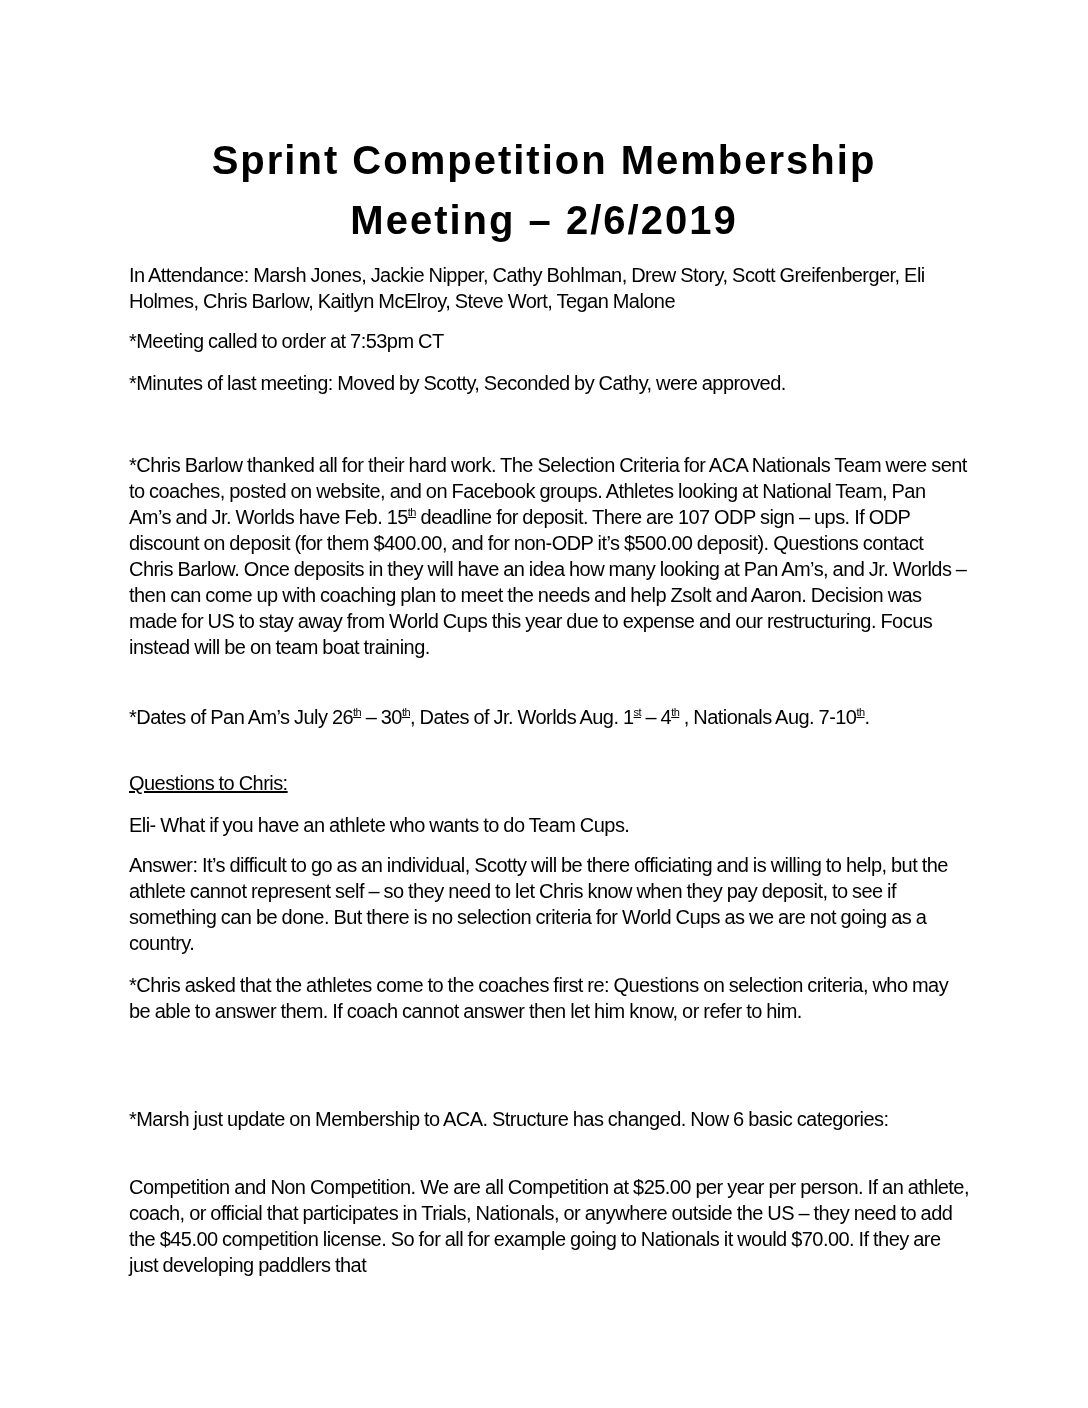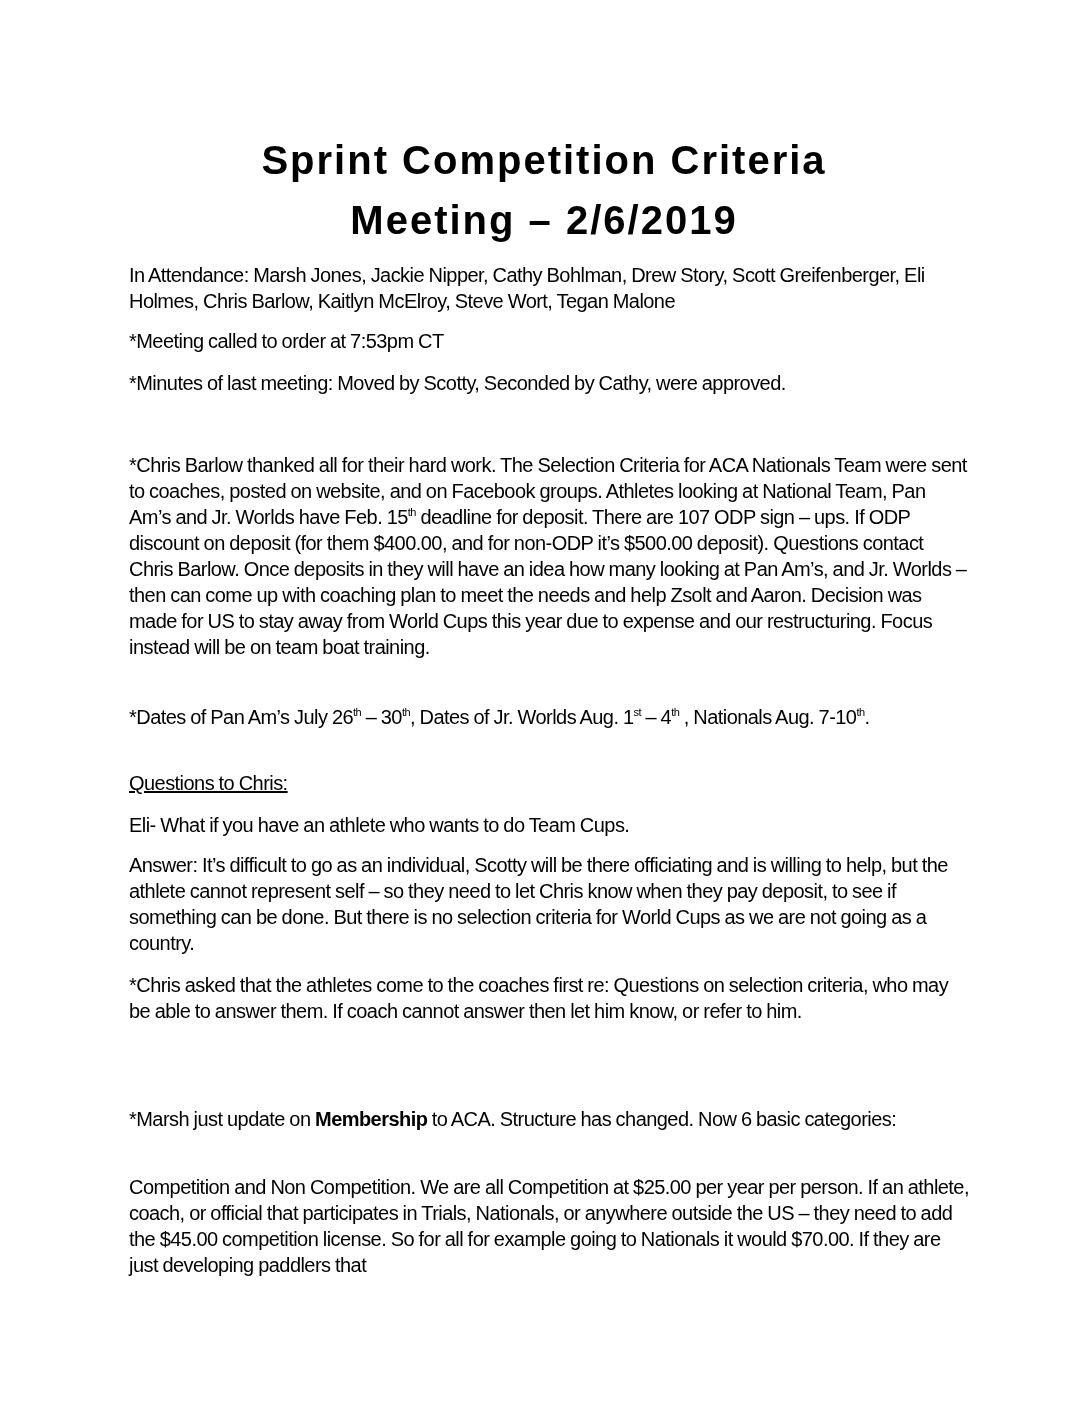--- a/index.html
+++ b/index.html
@@ -13,28 +13,28 @@
       font-family: "Liberation Sans", sans-serif; font-weight: bold;
       font-size: 40px; letter-spacing: 2px; line-height: 56px;
     }
     .t1 { top: 132px; }
     .t2 { top: 192px; }
     .para {
       position: absolute; left: 129px; width: 840px;
       font-size: 20px; line-height: 26px; letter-spacing: -0.55px; word-spacing: -0.5px;
       margin: 0;
     }
-    sup { font-size: 11px; line-height: 0; vertical-align: 8px; }
-    b { font-weight: bold; }
+    sup { font-size: 11px; line-height: 0; vertical-align: 8px; text-decoration: underline; }
+    b { font-weight: normal; }
   </style>
 </head>
 <body>
 
 <div class="page">
-  <div class="title t1">Sprint Competition Criteria</div>
+  <div class="title t1">Sprint Competition Membership</div>
   <div class="title t2">Meeting – 2/6/2019</div>
 
   <p class="para" style="top:262px;">In Attendance: Marsh Jones, Jackie Nipper, Cathy Bohlman, Drew Story, Scott Greifenberger, Eli Holmes, Chris Barlow, Kaitlyn McElroy, Steve Wort, Tegan Malone</p>
   <p class="para" style="top:328px;">*Meeting called to order at 7:53pm CT</p>
   <p class="para" style="top:370px;">*Minutes of last meeting: Moved by Scotty, Seconded by Cathy, were approved.</p>
 
   <p class="para" style="top:452px;"><span>*Chris Barlow thanked all for their hard work. The Selection Criteria for ACA Nationals Team were sent to coaches, posted on website, and on Facebook groups.  Athletes looking at National Team, Pan Am’s  and Jr. Worlds have Feb. 15</span><sup>th</sup><span> deadline for deposit. There are 107 ODP sign – ups.  If ODP discount on deposit (for them $400.00, and for non-ODP it’s $500.00 deposit). Questions contact Chris Barlow.  Once deposits in they will have an idea how many looking at Pan Am’s,  and Jr. Worlds – then can come up with coaching plan to meet the needs and help Zsolt and Aaron.  Decision was made for US to stay away from World Cups this year due to expense and our restructuring.  Focus instead will be on team boat training.</span></p>
 
   <p class="para" style="top:704px;"><span>*Dates of Pan Am’s July 26</span><sup>th</sup><span> – 30</span><sup>th</sup><span>, Dates of Jr. Worlds Aug. 1</span><sup>st</sup><span> – 4</span><sup>th</sup><span> , Nationals Aug. 7-10</span><sup>th</sup><span>.</span></p>
 

